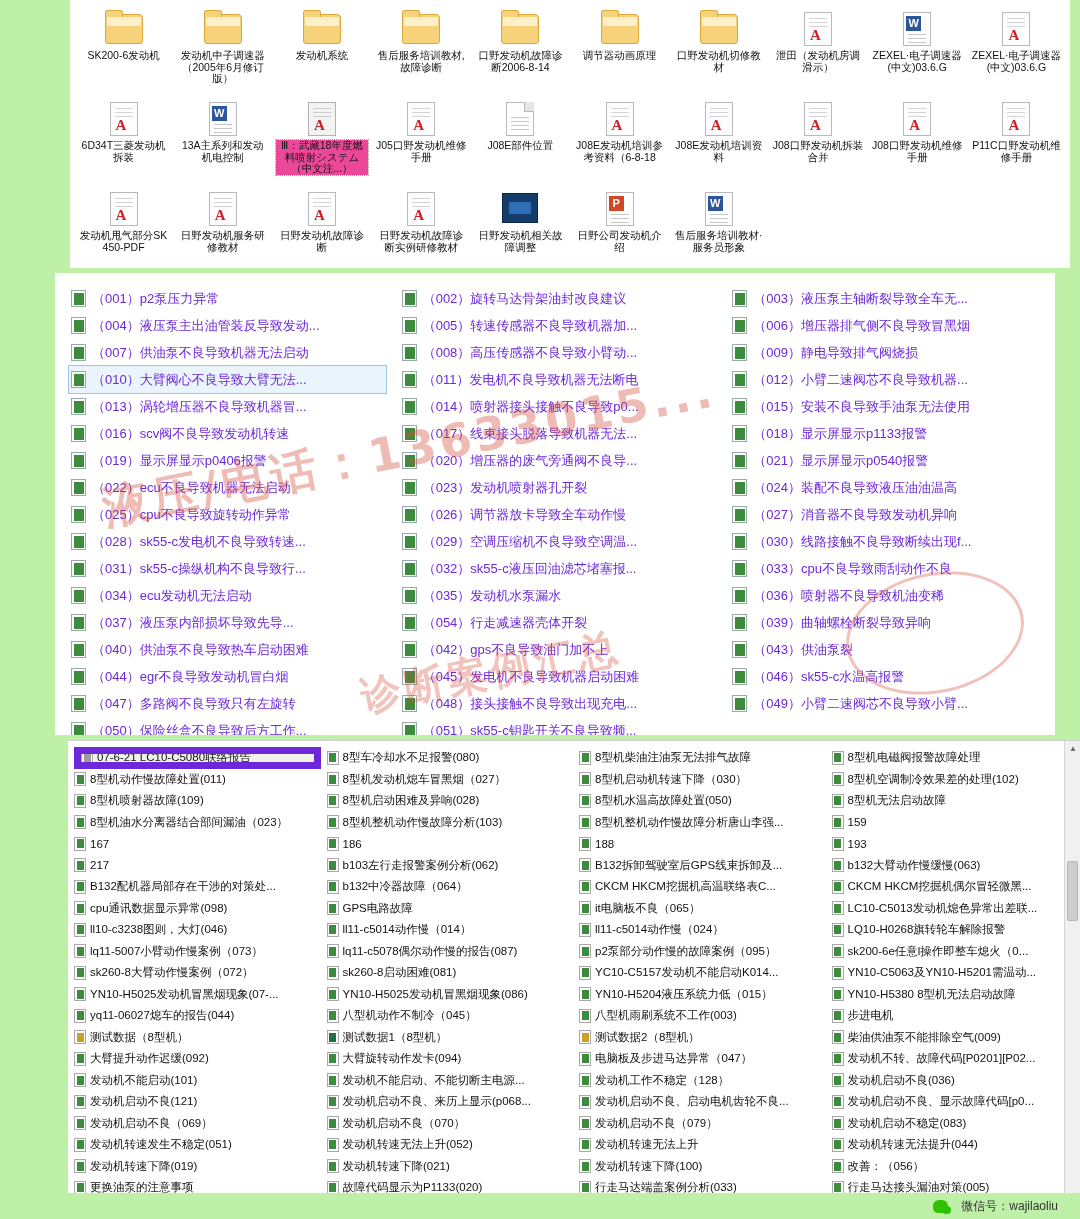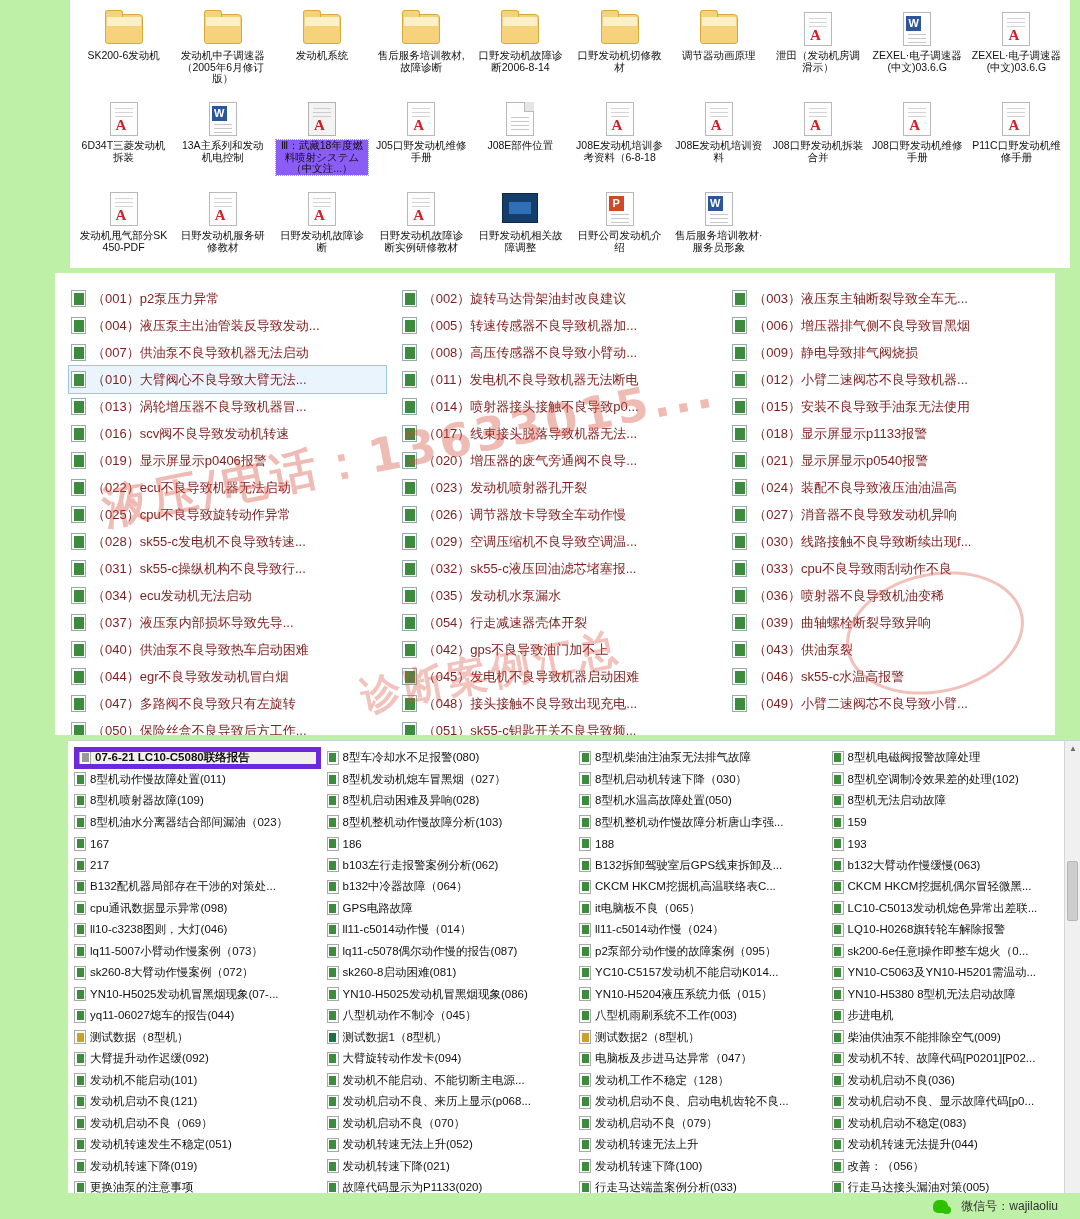--- a/index.html
+++ b/index.html
@@ -32,21 +32,21 @@
     height:88px;
     display:flex; flex-direction:column; align-items:center;
     padding-top:4px;
   }
   .icon-cell .glyph { width:44px; height:38px; position:relative; margin-bottom:2px; }
   .icon-cell .cap {
     font-size:10.5px; line-height:11.5px; text-align:center;
     width:92%; color:#111; word-break:break-all;
     max-height:46px; overflow:hidden;
   }
-  .icon-cell.selected .cap { background:#8b5cf6; outline:1px dotted #7aa7d0; }
+  .icon-cell.selected .cap { background:#ec4899; outline:1px dotted #7aa7d0; }
   .icon-cell.selected .glyph { filter:brightness(0.96); }
 
   
   .ic-folder { position:absolute; left:3px; top:4px; width:38px; height:30px;
      background:#f6d37a; border:1px solid #d9a93c; border-radius:2px 4px 3px 3px; }
   .ic-folder:before { content:""; position:absolute; left:-1px; top:-5px; width:16px; height:6px;
      background:#f6d37a; border:1px solid #d9a93c; border-bottom:none; border-radius:3px 3px 0 0; }
   .ic-folder:after { content:""; position:absolute; left:1px; top:2px; right:1px; height:9px;
      background:#fdf0c8; }
 
@@ -96,21 +96,21 @@
     background:#ffffff; overflow:hidden;
   }
   .rtf-grid {
     display:grid; grid-template-columns:repeat(3, 1fr);
     padding:12px 8px 0 14px;
     column-gap:14px;
     row-gap:0px;
   }
   .rtf-item {
     display:flex; align-items:center; height:27px;
-    font-size:13px; color:#7f1d1d; white-space:nowrap; overflow:hidden;
+    font-size:13px; color:#6d28d9; white-space:nowrap; overflow:hidden;
     padding-left:2px;
   }
   .rtf-item.sel { outline:1px solid #9fc4e6; background:#eaf4fd; }
   .rtf-ic { flex:0 0 auto; width:15px; height:17px; margin-right:6px; position:relative;
      background:#fefefe; border:1px solid #9aa; }
   .rtf-ic:after { content:""; position:absolute; left:2px; top:2px; width:10px; height:12px;
      background:#3d8b3d; }
   .rtf-txt { overflow:hidden; text-overflow:ellipsis; }
   
   .wm {
@@ -140,21 +140,21 @@
   }
   .list-grid {
     display:grid; grid-template-columns:repeat(4, 1fr);
     padding:6px 2px 0 6px;
     column-gap:6px;
   }
   .list-item {
     display:flex; align-items:center; height:21.5px;
     font-size:11.5px; color:#111; white-space:nowrap; overflow:hidden;
   }
-  .list-item.sel { border:5px solid #6d28d9; background:#f2f0ea;font-weight:bold; }
+  .list-item.sel { border:7px solid #6d28d9; background:#f2f0ea; }
   .li-ic { flex:0 0 auto; width:12px; height:14px; margin-right:4px; position:relative;
      background:#fdfdfd; border:1px solid #a9a9a9; }
   .li-ic.rtf:after { content:""; position:absolute; left:1.5px; top:1.5px; width:7px; height:9px; background:#3d8b3d; }
   .li-ic.xls:after { content:""; position:absolute; left:1.5px; top:1.5px; width:7px; height:9px; background:#1e7145; }
   .li-ic.txt:after { content:""; position:absolute; left:1.5px; top:1.5px; width:7px; height:9px; background:#9a9a9a; }
   .li-ic.img:after { content:""; position:absolute; left:1.5px; top:1.5px; width:7px; height:9px; background:#c9a227; }
   .li-txt { overflow:hidden; text-overflow:ellipsis; }
 
   
   .vscroll {
@@ -227,29 +227,29 @@
           </div>
         </div>
         <div class="cap">口野发动机故障诊断2006-8-14</div>
       </div>
       <div class="icon-cell">
         <div class="glyph">
           <div class="ic-folder">
             <div class="lines"></div>
           </div>
         </div>
+        <div class="cap">调节器动画原理</div>
+      </div>
+      <div class="icon-cell">
+        <div class="glyph">
+          <div class="ic-folder">
+            <div class="lines"></div>
+          </div>
+        </div>
         <div class="cap">口野发动机切修教材</div>
-      </div>
-      <div class="icon-cell">
-        <div class="glyph">
-          <div class="ic-folder">
-            <div class="lines"></div>
-          </div>
-        </div>
-        <div class="cap">调节器动画原理</div>
       </div>
       <div class="icon-cell">
         <div class="glyph">
           <div class="ic-pdf">
             <div class="lines"></div>
           </div>
         </div>
         <div class="cap">泄田（发动机房调滑示）</div>
       </div>
       <div class="icon-cell">

